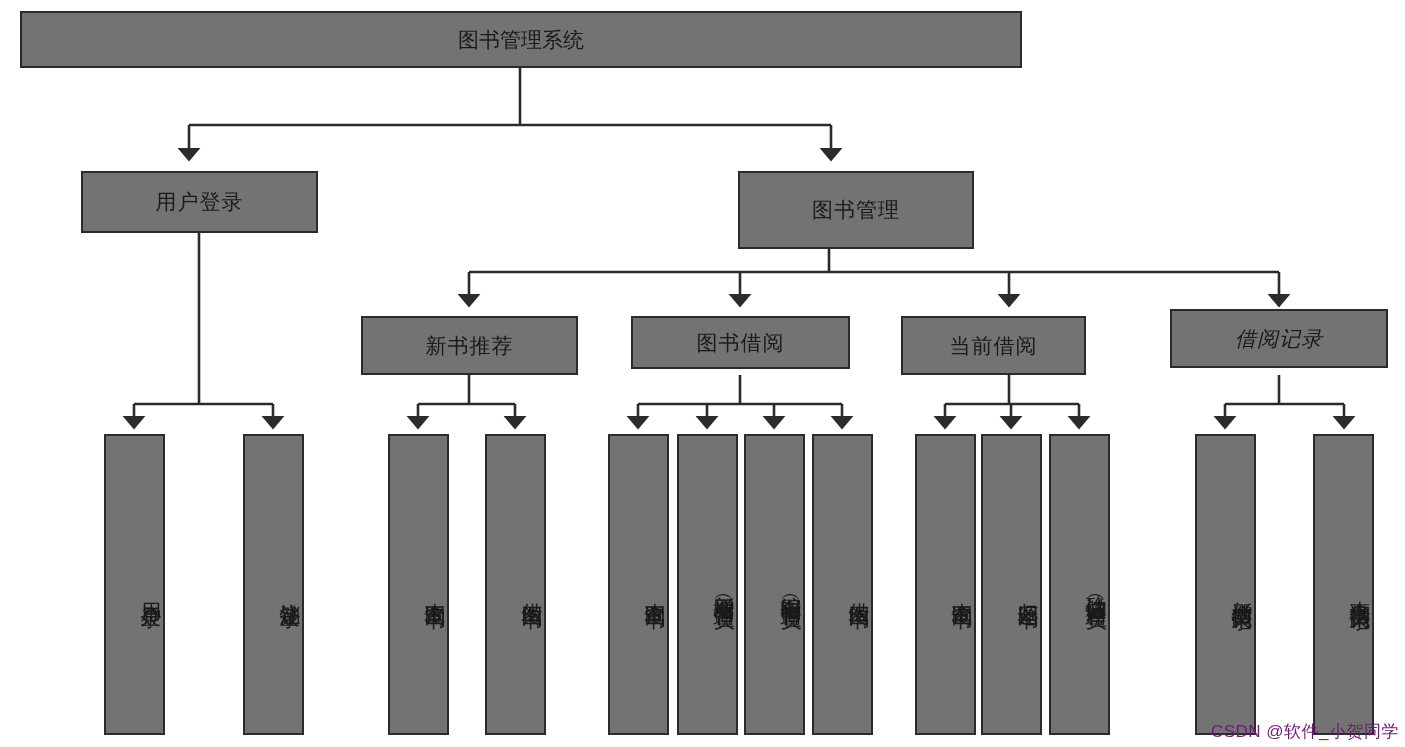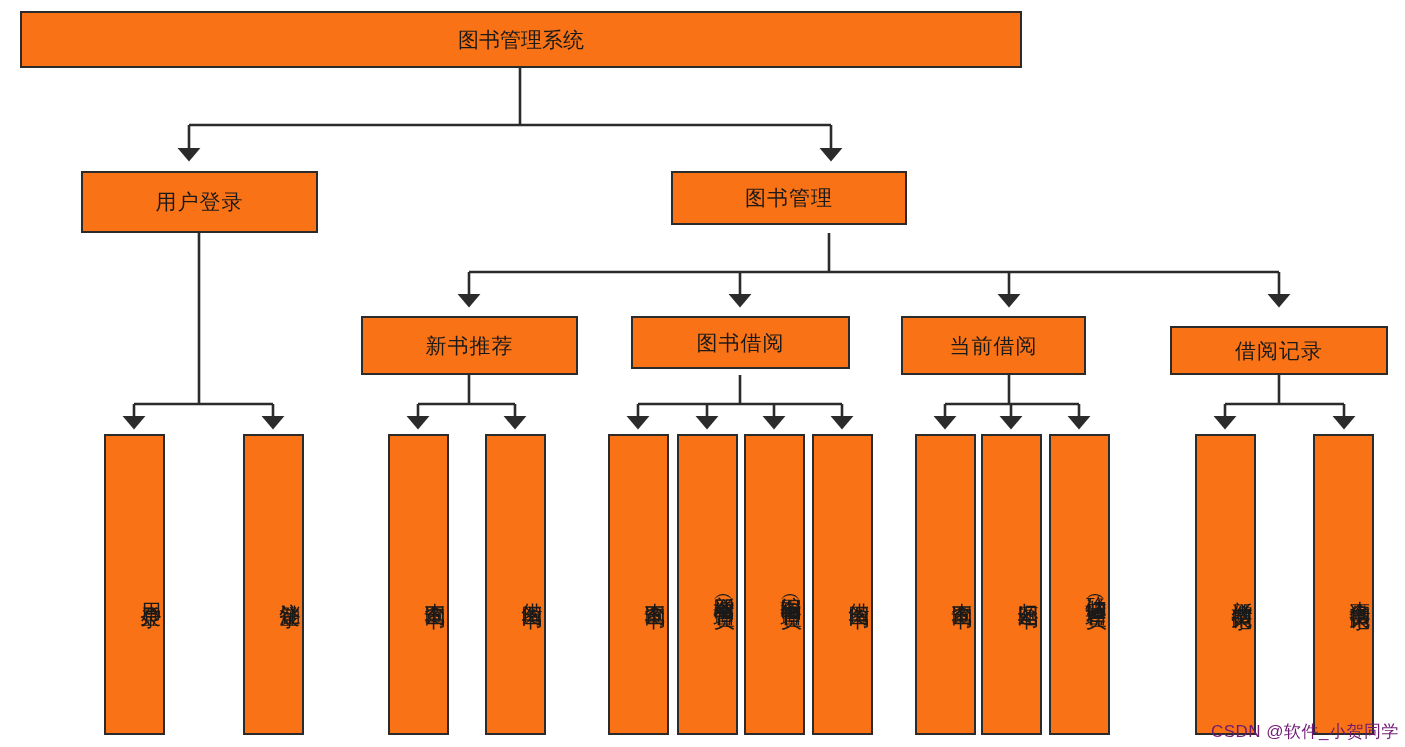--- a/index.html
+++ b/index.html
@@ -1,20 +1,20 @@
 <!DOCTYPE html>
 <html><head>
 <meta charset="utf-8">
 <style>
   html,body{margin:0;padding:0;background:#ffffff;}
   body{width:1405px;height:747px;overflow:hidden;
        font-family:"Liberation Sans","DejaVu Sans",sans-serif;}
   #canvas{position:relative;width:1405px;height:747px;background:#fff;}
   svg.wires{position:absolute;left:0;top:0;width:1405px;height:747px;}
-  .node{position:absolute;box-sizing:border-box;background:#f97316;
+  .node{position:absolute;box-sizing:border-box;background:#737373;
         border:2.5px solid #2b2b2b;display:flex;align-items:center;
         justify-content:center;color:#1a1a1a;}
   .node.h{font-size:21px;letter-spacing:1px;}
   .node.root{font-size:21px;}
   .node.v{writing-mode:vertical-rl;text-orientation:upright;
           font-size:21px;line-height:1.18;letter-spacing:2px;
           align-items:flex-start;justify-content:center;padding-top:10px;}
   .node.v.tall{padding-top:6px;}
   .watermark{position:absolute;right:6px;bottom:4px;font-size:17px;
              color:#701a75;letter-spacing:.5px;white-space:nowrap;}
@@ -70,26 +70,26 @@
       <path d="M1279,375 L1279,404"></path>
       <path d="M1225,404 L1344,404"></path>
       <path d="M1225,404 L1225,420" marker-end="url(#ah)"></path>
       <path d="M1344,404 L1344,420" marker-end="url(#ah)"></path>
     </g>
   </svg>
 
   <div class="node root" style="left:20px;top:11px;width:1002px;height:57px;">图书管理系统</div>
 
   <div class="node h" style="left:81px;top:171px;width:237px;height:62px;">用户登录</div>
-  <div class="node h" style="left:671px;top:171px;width:236px;height:54px;">图书管理</div>
+  <div class="node h" style="left:738px;top:171px;width:236px;height:78px;">图书管理</div>
 
   <div class="node h" style="left:361px;top:316px;width:217px;height:59px;">新书推荐</div>
   <div class="node h" style="left:631px;top:316px;width:219px;height:53px;">图书借阅</div>
   <div class="node h" style="left:901px;top:316px;width:185px;height:59px;">当前借阅</div>
-  <div class="node h" style="left:1170px;top:326px;width:218px;height:49px;">借阅记录</div>
+  <div class="node h" style="left:1170px;top:309px;width:218px;height:59px;font-style:italic;">借阅记录</div>
 
   <div class="node v" style="left:104px;top:434px;width:61px;height:301px;">用户登录</div>
   <div class="node v" style="left:243px;top:434px;width:61px;height:301px;">注销登录</div>
 
   <div class="node v" style="left:388px;top:434px;width:61px;height:301px;">查询图书</div>
   <div class="node v" style="left:485px;top:434px;width:61px;height:301px;">借阅图书</div>
 
   <div class="node v" style="left:608px;top:434px;width:61px;height:301px;">查询图书</div>
   <div class="node v tall" style="left:677px;top:434px;width:61px;height:301px;">新增图书（管理员）</div>
   <div class="node v tall" style="left:744px;top:434px;width:61px;height:301px;">编辑图书（管理员）</div>

